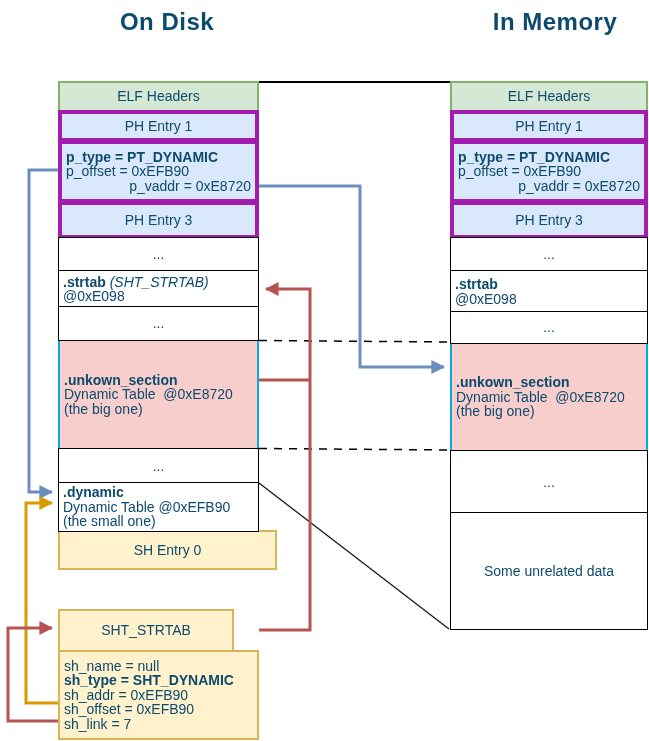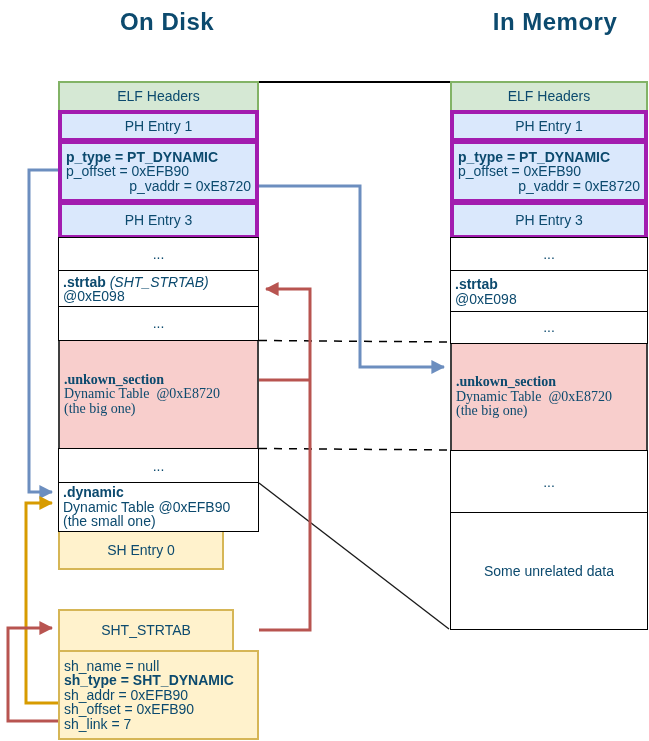--- a/index.html
+++ b/index.html
@@ -11,21 +11,21 @@
     position:absolute;top:8px;width:200px;text-align:center;
     font-size:24px;font-weight:bold;letter-spacing:0.5px;
   }
   .box{
     position:absolute;box-sizing:border-box;display:flex;
     align-items:center;justify-content:center;
     font-size:14px;line-height:14.5px;text-align:center;
   }
   .green {background:#d5e8d4;border:2px solid #82b366;z-index:1;}
   .blue  {background:#dae8fc;border:4px solid #a21caf;z-index:1;}
-  .pink  {background:#f8cecc;border:2px solid #404040;z-index:1;font-family:Liberation Serif, serif;}
+  .pink  {background:#f8cecc;border:2px solid #0ea5e9;z-index:1;}
   .yellow{background:#fff2cc;border:2px solid #d6b656;z-index:1;}
   .white {background:#ffffff;border:1.5px solid #000000;z-index:2;}
   .la{flex-direction:column;align-items:flex-start;justify-content:center;
       text-align:left;padding:0 4px;}
   .line{white-space:pre;}
   .b{font-weight:bold;}
   .i{font-style:italic;margin-top:28px;}
   .full{width:100%;}
   .tr{text-align:right;}
   svg.overlay{position:absolute;left:0;top:0;z-index:5;pointer-events:none;}
@@ -76,21 +76,21 @@
   <div class="box white" style="left:58px;top:448px;width:201px;height:36px;">
       <span>...</span>
     </div>
 
   <div class="box white la" style="left:58px;top:482px;width:201px;height:50px;">
     <div class="line b">.dynamic</div>
     <div class="line">Dynamic Table @0xEFB90</div>
     <div class="line">(the small one)</div>
   </div>
 
-  <div class="box yellow" style="left:58px;top:530px;width:166px;height:40px;">
+  <div class="box yellow" style="left:58px;top:530px;width:219px;height:40px;">
       <span>SH Entry 0</span>
     </div>
   <div class="box yellow" style="left:58px;top:609px;width:176px;height:43px;">
       <span>SHT_STRTAB</span>
     </div>
 
   <div class="box yellow la" style="left:58px;top:650px;width:201px;height:90px;">
     <div class="line">sh_name = null</div>
     <div class="line b">sh_type = SHT_DYNAMIC</div>
     <div class="line">sh_addr = 0xEFB90</div>

